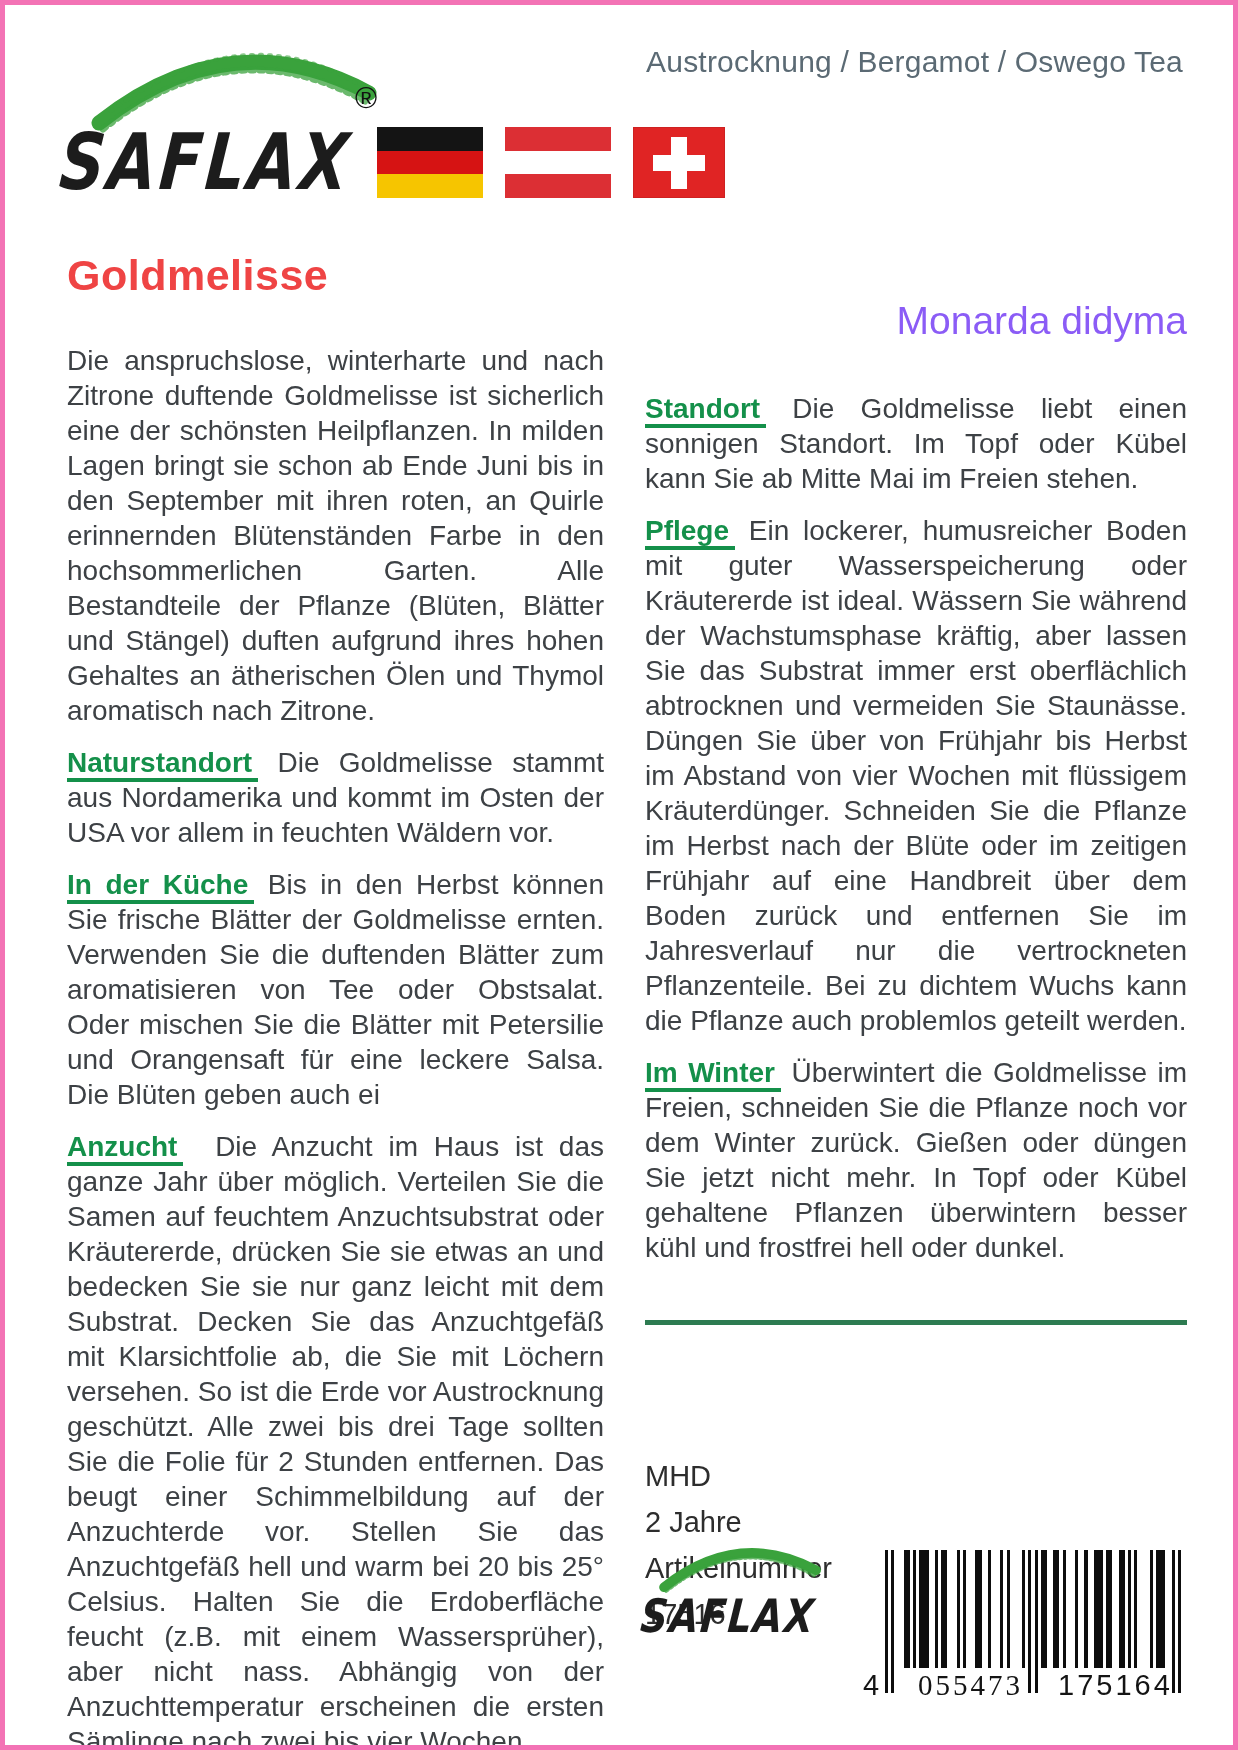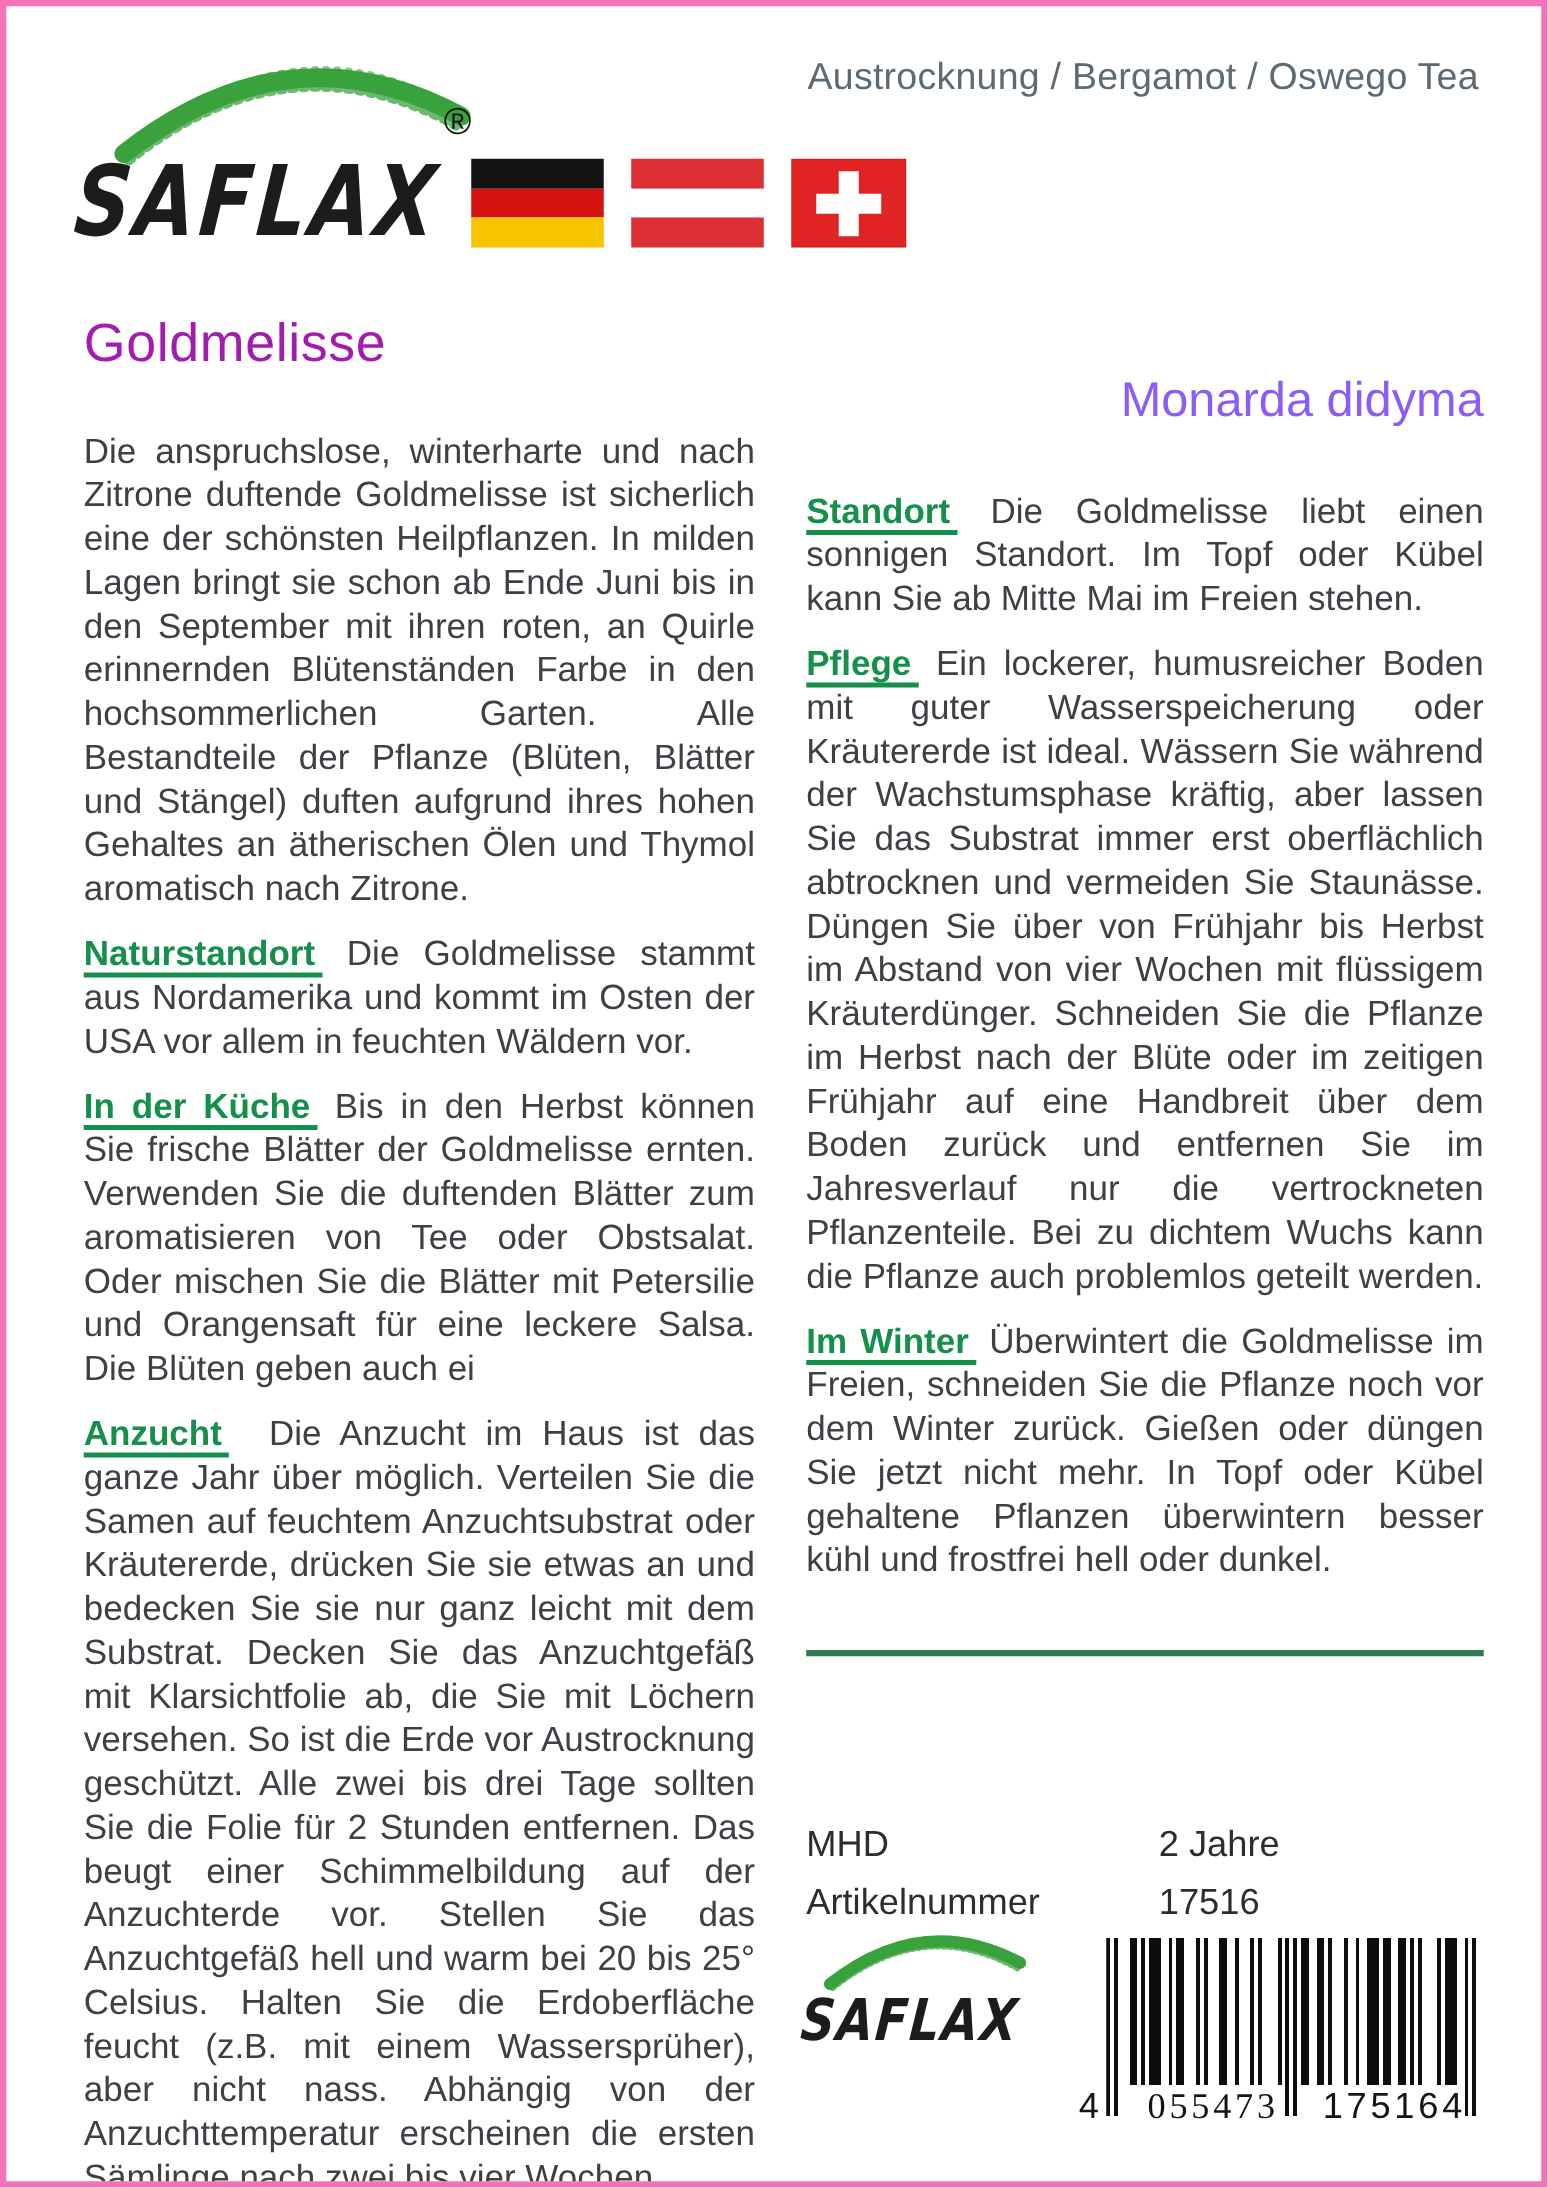--- a/index.html
+++ b/index.html
@@ -40,40 +40,40 @@
   .flag-at{width:106px;}
   .flag-at .s1{flex:1;background:#dc2f34;}
   .flag-at .s2{flex:1;background:#ffffff;}
   .flag-at .s3{flex:1;background:#dc2f34;}
   .flag-ch{width:92px;background:#e02424;position:relative;margin-right:0;}
   .flag-ch .cv{position:absolute;left:50%;top:50%;width:16px;height:52px;background:#fff;transform:translate(-50%,-50%);}
   .flag-ch .chz{position:absolute;left:50%;top:50%;width:52px;height:16px;background:#fff;transform:translate(-50%,-50%);}
   
   .title{
     position:absolute;left:62px;top:246px;
-    font-size:43px;font-weight:normal;color:#a21caf;letter-spacing:.5px;
+    font-size:43px;font-weight:bold;color:#ef4444;letter-spacing:.5px;
   }
   .latin{
     position:absolute;left:640px;top:294px;width:542px;
     font-size:39px;color:#8b5cf6;text-align:right;
   }
   
   .col{position:absolute;font-size:28px;line-height:35px;color:#3d4145;text-align:justify;}
   .col p{margin:0 0 17px 0;}
   .col-left{left:62px;top:338px;width:537px;}
   .col-right{left:640px;top:338px;width:542px;margin-top:48px;}
   .gh{
     color:#14904a;font-weight:bold;
     border-bottom:4px solid #14904a;
     padding-right:6px;padding-bottom:0px;
   }
   
   .divider{position:absolute;left:640px;top:1315px;width:542px;height:5px;background:#2d7b51;}
   .info{position:absolute;left:640px;top:1448px;width:542px;font-size:29px;color:#2d2d2d;}
-  .info .row{display:flex;line-height:46px;}
+  .info .row{display:flex;line-height:46px;flex-direction:column;}
   .info .lab{width:282px;}
   .logo-sm{position:absolute;left:628px;top:1532px;width:220px;height:130px;}
   .logo-sm .arc{position:absolute;left:26px;top:4px;}
   .logo-sm .word{
     position:absolute;left:6px;top:56px;
     font-family:"DejaVu Sans", sans-serif;
     font-weight:bold;font-style:italic;
     font-size:46px;color:#1c1c1c;letter-spacing:2px;
     transform:scaleX(.82) skewX(-6deg);transform-origin:left bottom;
     white-space:nowrap;line-height:1;

